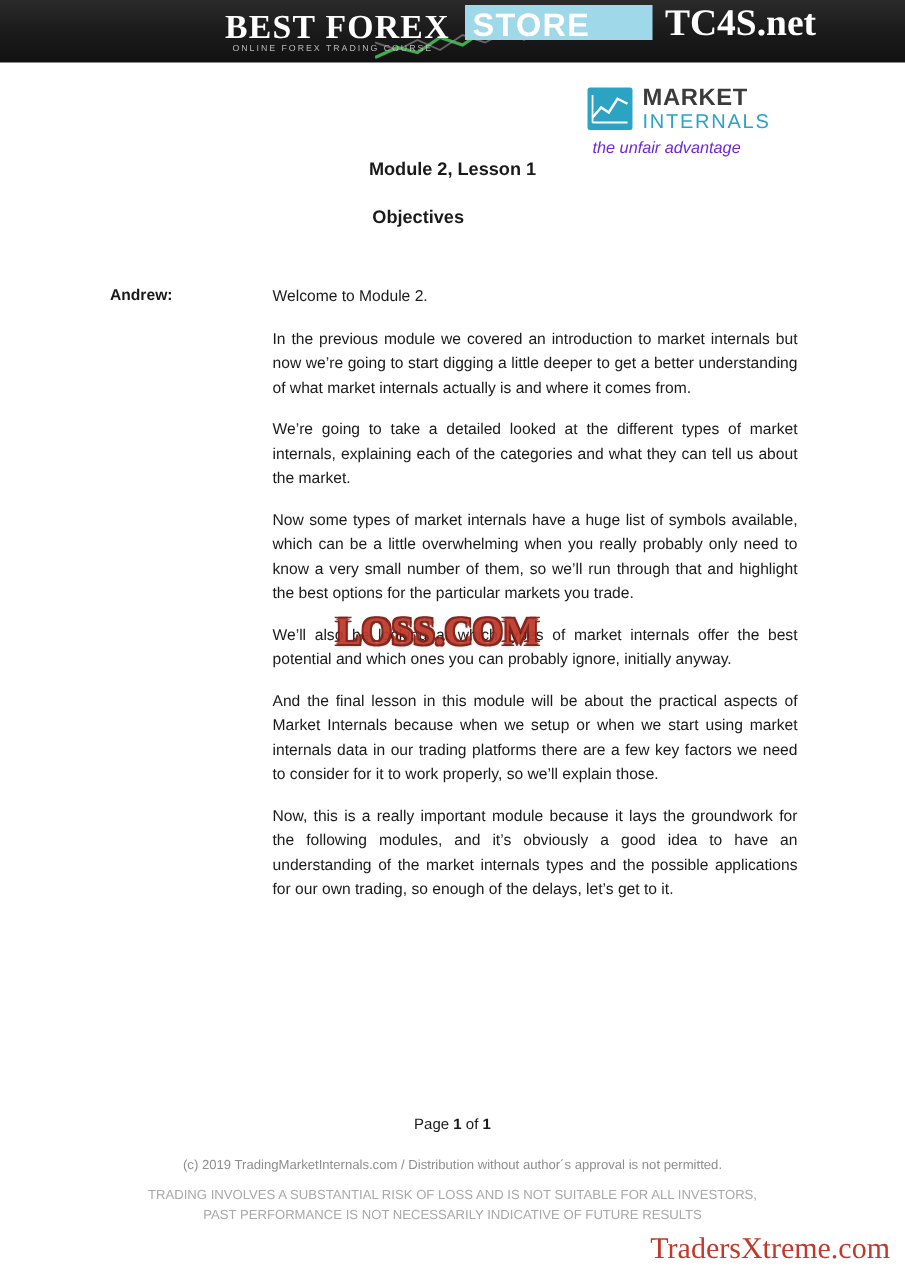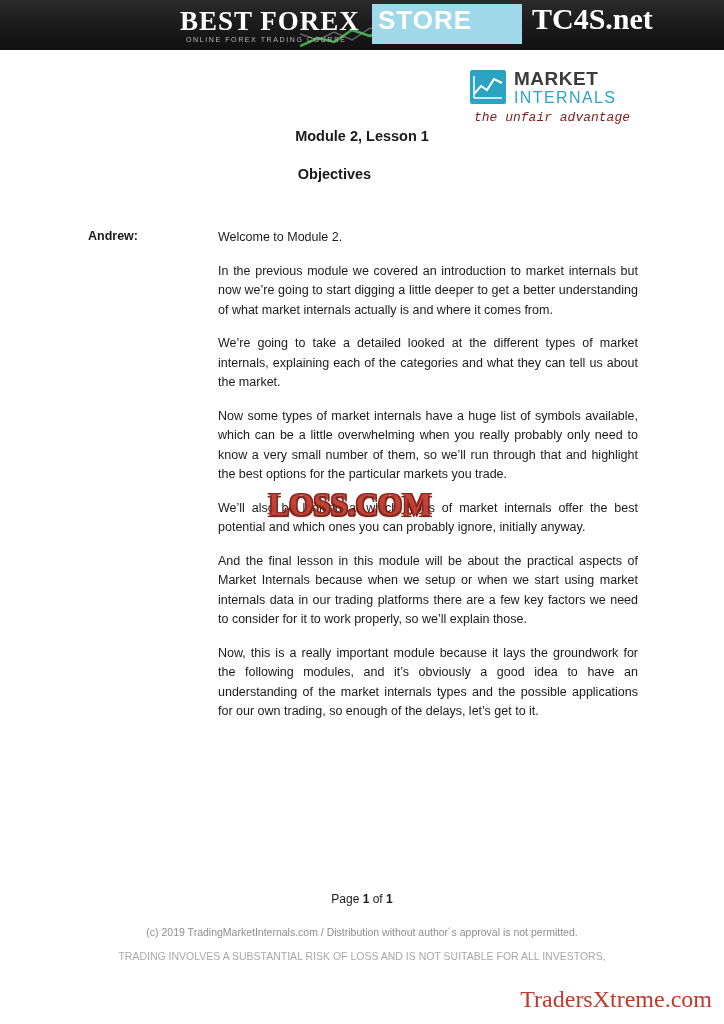--- a/index.html
+++ b/index.html
@@ -38,21 +38,21 @@
     font-size: 27px;
     font-weight: bold;
     letter-spacing: 1px;
     font-family: Liberation Serif, serif;
   }
   .bfs-store {
     position: absolute;
     left: 372px;
     top: 4px;
     width: 150px;
-    height: 40px;
+    height: 28px;
     background: #9fd8e8;
   }
   .bfs-store span {
     position: absolute;
     left: 6px;
     top: 1px;
     color: #ffffff;
     font-size: 26px;
     font-weight: bold;
     letter-spacing: 1px;
@@ -111,23 +111,23 @@
     position: absolute;
     left: 44px; top: 21px;
     font-size: 16px;
     color: #2da3c4;
     letter-spacing: 1.4px;
   }
   .mi-tagline {
     position: absolute;
     left: 4px; top: 42px;
     font-size: 13px;
-    color: #7f1d1d;
+    color: #6d28d9;
     font-style: italic;
-    font-family: Liberation Mono, monospace;
+    font-family: Liberation Sans, sans-serif;
   }
 
   
   .doc-title {
     position: absolute;
     left: 0; top: 128px;
     width: 724px;
     text-align: center;
     font-size: 14.5px;
     font-weight: bold;
@@ -273,14 +273,15 @@
 </div>
 
 <div class="watermark">LOSS.COM</div>
 
 <div class="page-num">
   <span>Page </span><b>1</b><span> of </span><b>1</b>
 </div>
 <div class="copyright">(c) 2019 TradingMarketInternals.com / Distribution without author´s approval is not permitted.</div>
 <div class="risk">
   <div>TRADING INVOLVES A SUBSTANTIAL RISK OF LOSS AND IS NOT SUITABLE FOR ALL INVESTORS,</div>
+  <div>PAST PERFORMANCE IS NOT NECESSARILY INDICATIVE OF FUTURE RESULTS</div>
 </div>
 <div class="tx-brand">TradersXtreme.com</div>
 
 </body></html>

